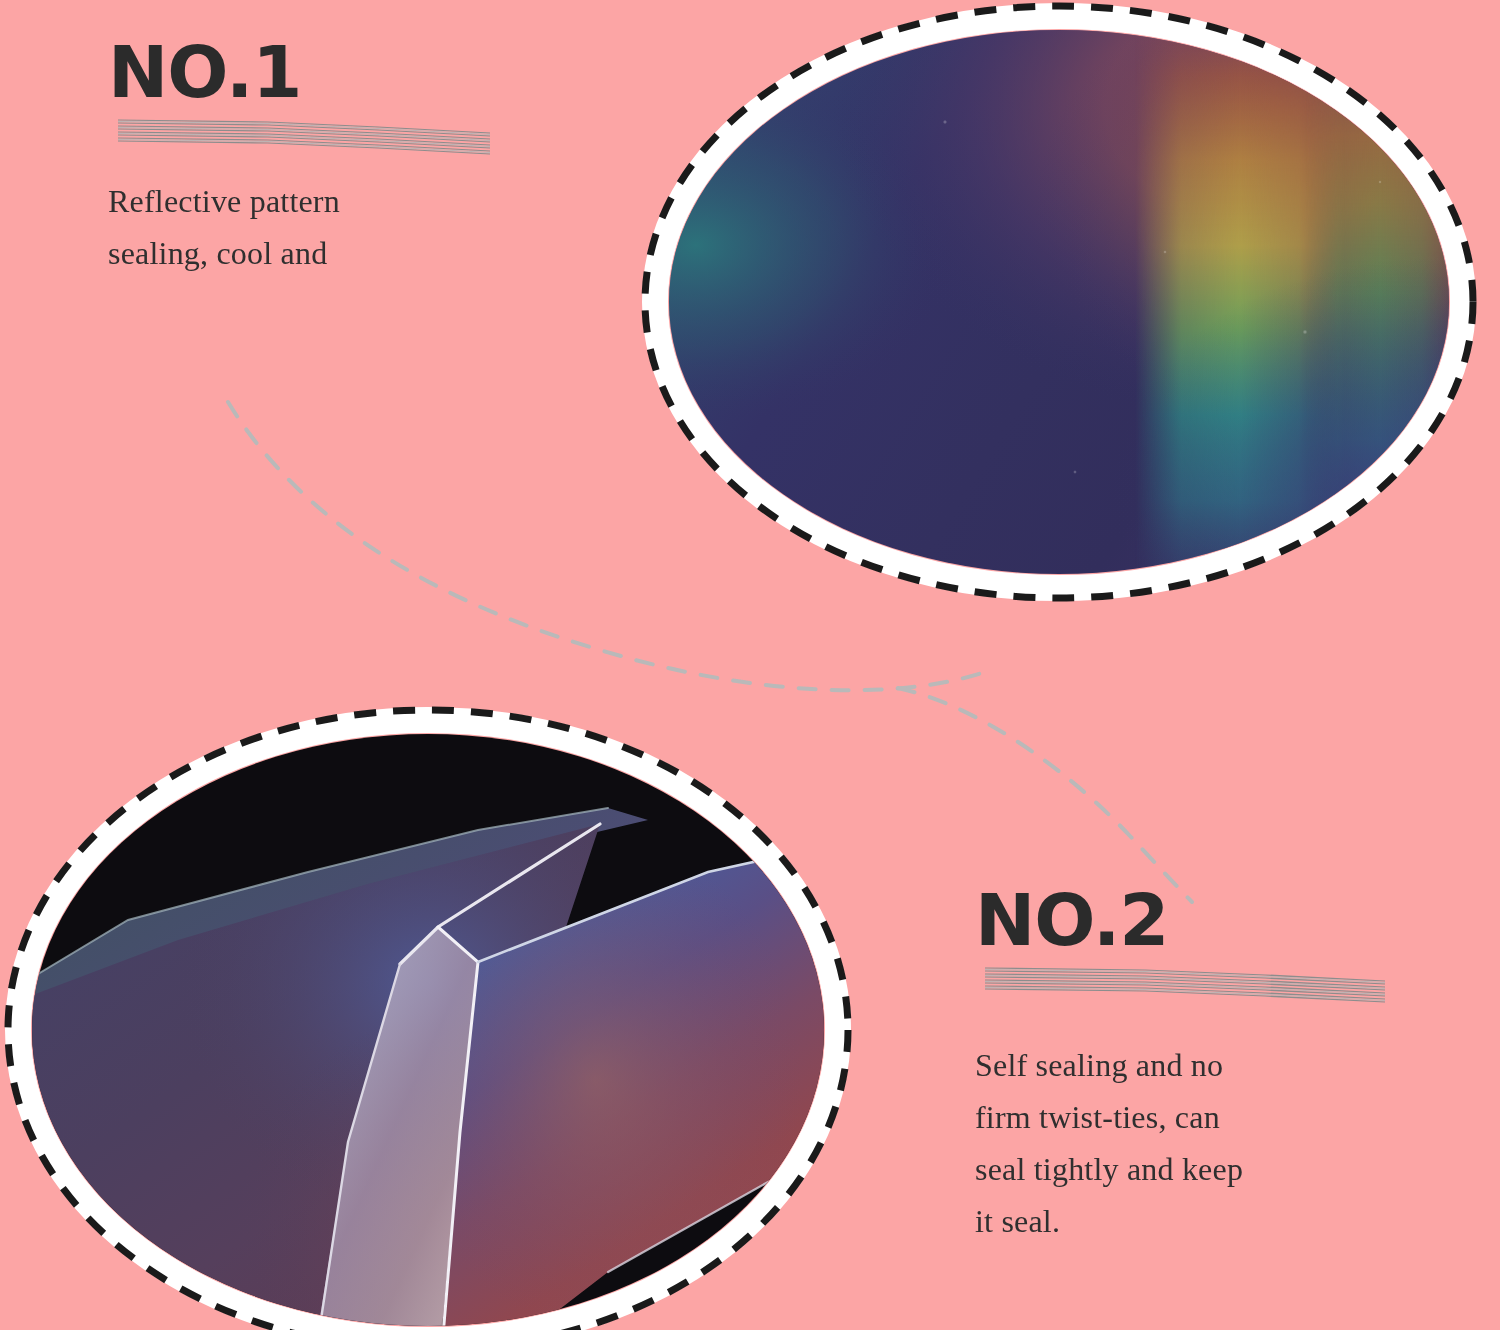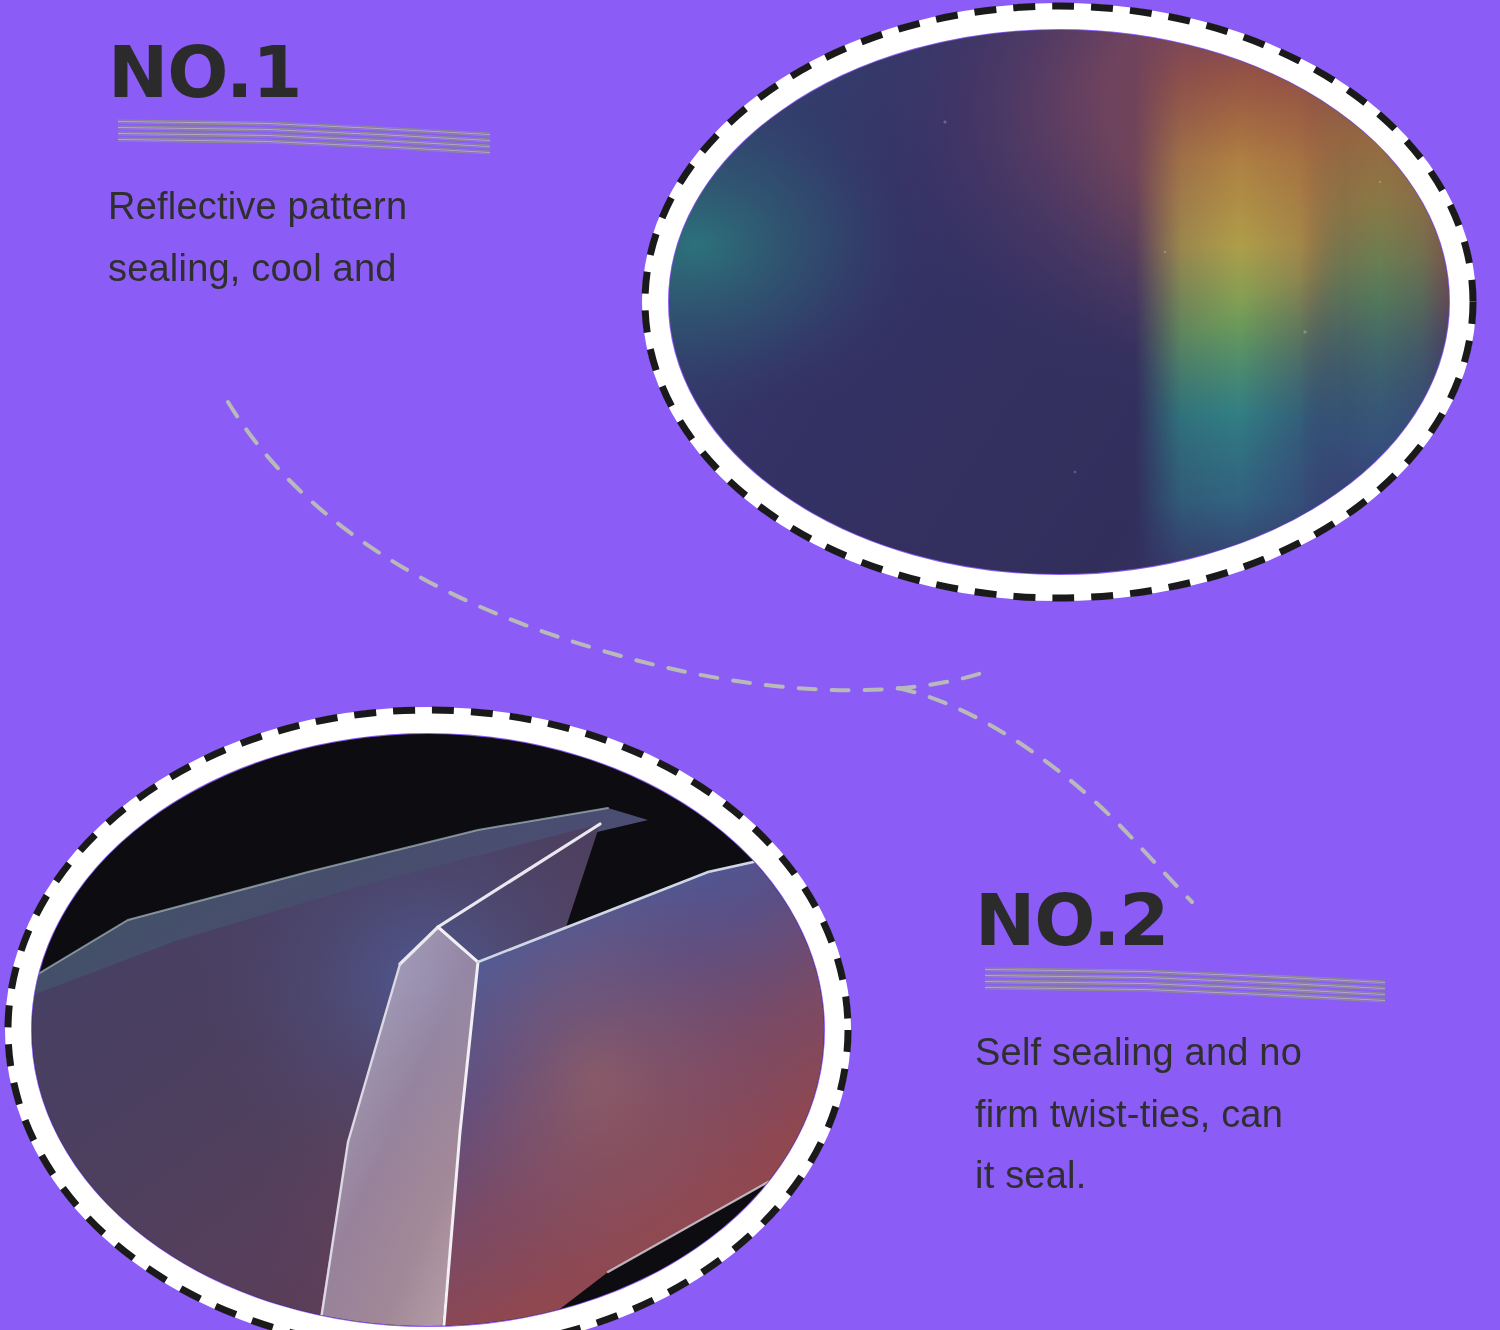--- a/index.html
+++ b/index.html
@@ -10,21 +10,21 @@
     height: 1330px;
     background: #ffffff;
     font-family: "Liberation Sans", sans-serif;
     overflow: hidden;
   }
 
   .page {
     position: relative;
     width: 1500px;
     height: 1330px;
-    background: #8b5cf6;
+    background: #fca5a5;
   }
 
   
   .feature-block {
     position: absolute;
   }
 
   #feature-1 { left: 108px; top: 38px;  width: 420px; }
   #feature-2 { left: 975px; top: 886px; width: 430px; }
 
@@ -46,27 +46,27 @@
     margin-top: 8px;
     margin-left: 10px;
     overflow: visible;
   }
   #feature-2 .rule-texture { width: 400px; }
 
   .rule-texture svg { display: block; overflow: visible; }
 
   .feature-body {
     margin-top: 22px;
-    font-family: Liberation Sans, sans-serif;
-    font-size: 38px;
+    font-family: Liberation Serif, serif;
+    font-size: 32px;
     line-height: 1.62;
     color: #2f2f2f;
     letter-spacing: 0.2px;
   }
-  #feature-2 .feature-body { margin-top: 20px; }
+  #feature-2 .feature-body { margin-top: 38px; }
 
   
   .oval-card { position: absolute; }
 
   #oval-top {
     left: 645px; top: 2px;
     width: 848px; height: 608px;
   }
   #oval-bottom {
     left: 8px; top: 712px;
@@ -339,17 +339,18 @@
           <path d="M0 13.5 L160 15.5 L280 20.5 L400 26.5"></path>
           <path d="M0 19.5 L160 21.5 L280 26.5 L400 32.5"></path>
           <path d="M0 25.5 L160 27.5 L280 32.5 L400 38.5"></path>
         </g>
       </svg>
     </div>
 
     <div class="feature-body">
       <div>Self sealing and no</div>
       <div>firm twist-ties, can</div>
+      <div>seal tightly and keep</div>
       <div>it seal.</div>
     </div>
   </div>
 
 </div>
 
 </body></html>

